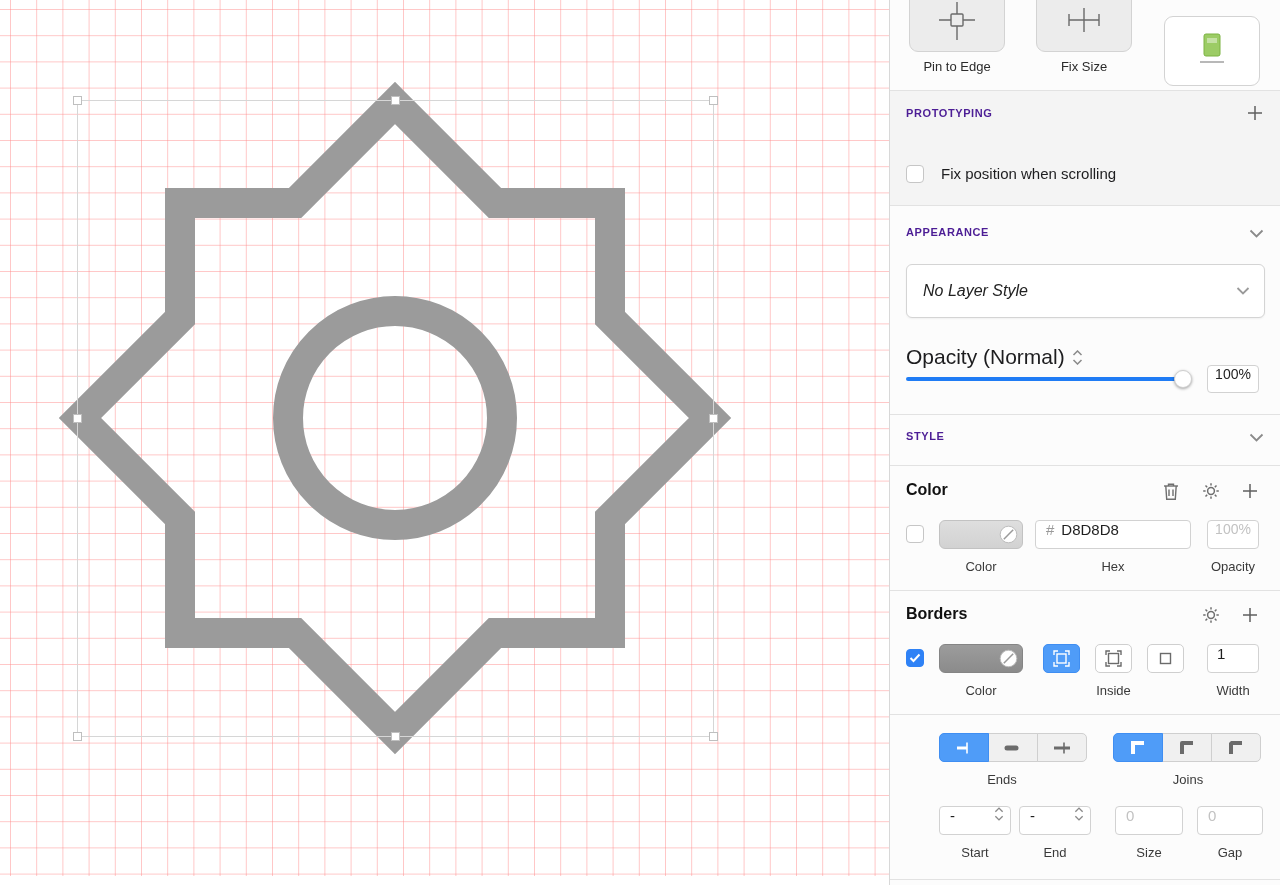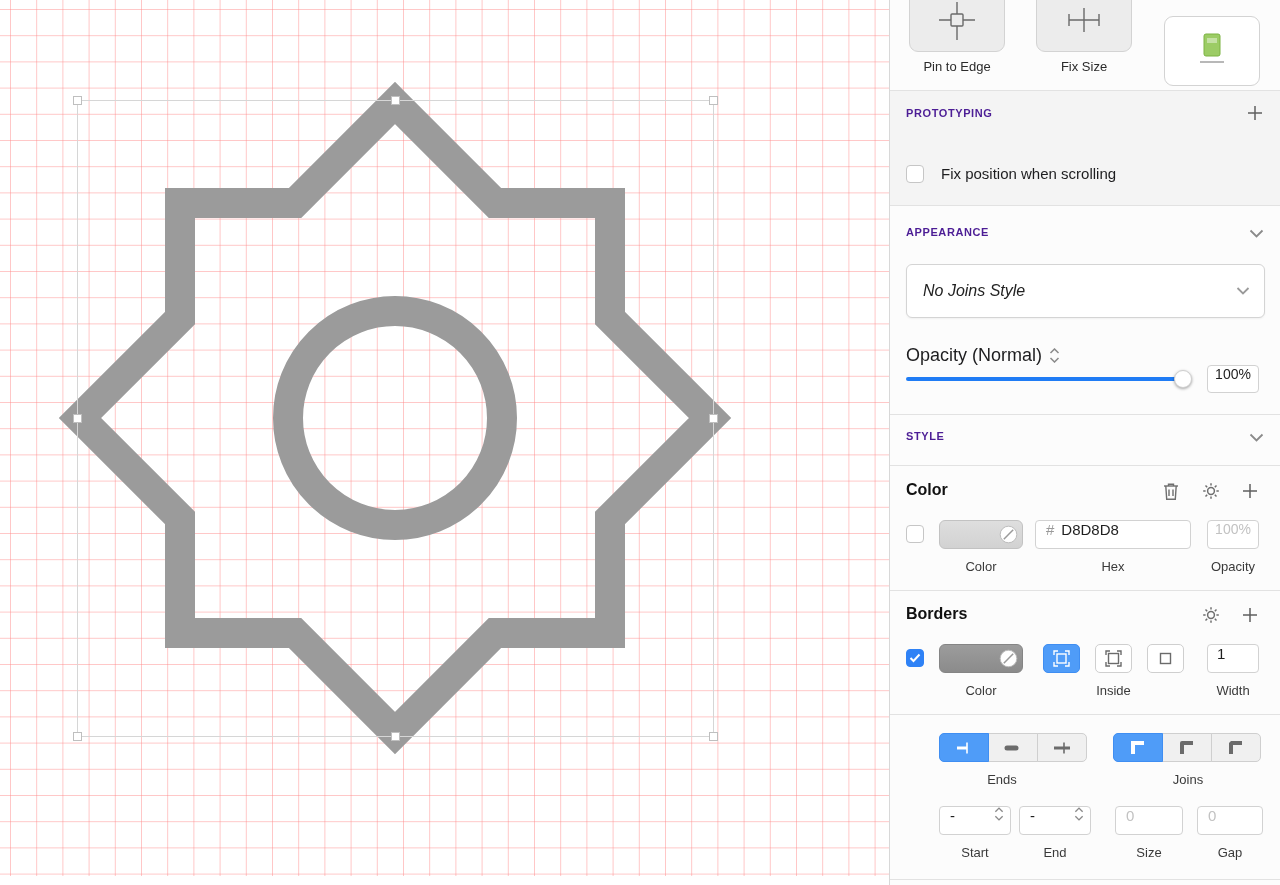--- a/index.html
+++ b/index.html
@@ -131,30 +131,30 @@
     <div class="hr" style="top:205px"></div>
 
     <div class="hdr" style="top:226px">APPEARANCE</div>
     <span class="icon-abs" style="right:16px;top:229px">
       <svg width="15" height="10" viewBox="0 0 15 10">
           <path d="M1.5 1.5L7.5 7.5l6-6" fill="none" stroke="#8a8a8a" stroke-width="1.8"></path>
         </svg>
     </span>
 
     <div class="dropdown" style="top:264px">
-      <span class="val">No Joins Style</span>
+      <span class="val">No Layer Style</span>
       <span style="margin-right:14px;display:flex;">
         <svg width="14" height="9" viewBox="0 0 14 9">
             <path d="M1.5 1L7 6.5 12.5 1" fill="none" stroke="#9a9a9a" stroke-width="1.8"></path>
           </svg>
       </span>
     </div>
 
     <div style="position:absolute;left:16px;top:345px;display:flex;align-items:center;gap:7px;">
-      <span style="font-size:18px;color:#1d1d1f;">Opacity (Normal)</span>
+      <span style="font-size:21px;color:#1d1d1f;">Opacity (Normal)</span>
       <span style="display:flex;">
         <svg width="11" height="15" viewBox="0 0 11 15">
             <g fill="none" stroke="#8a8a8a" stroke-width="1.5">
               <path d="M1.5 5L5.5 1l4 4"></path>
               <path d="M1.5 10l4 4 4-4"></path>
             </g>
           </svg>
       </span>
     </div>
 

